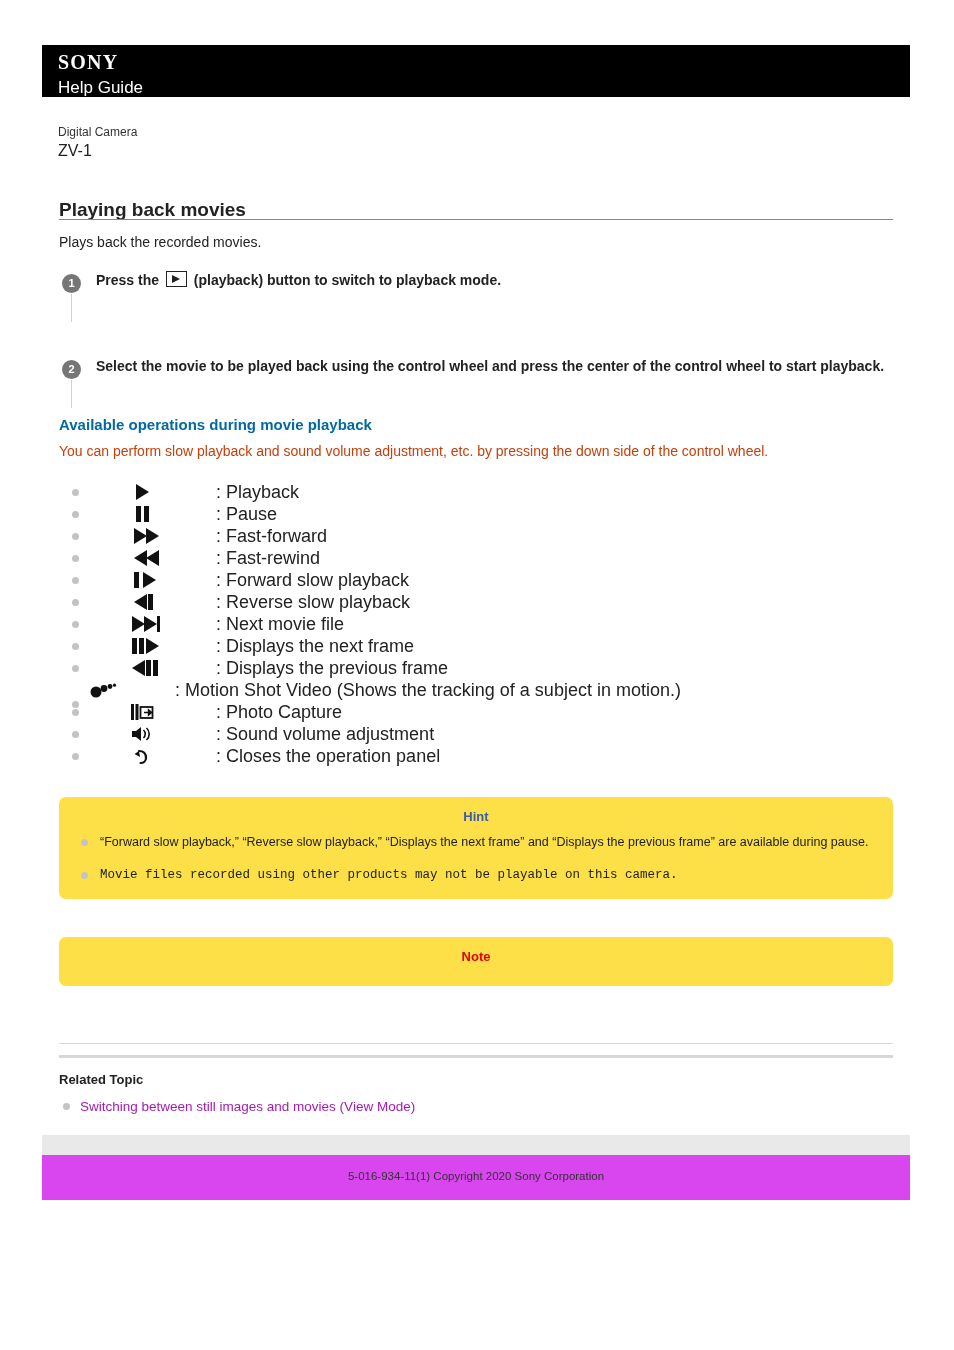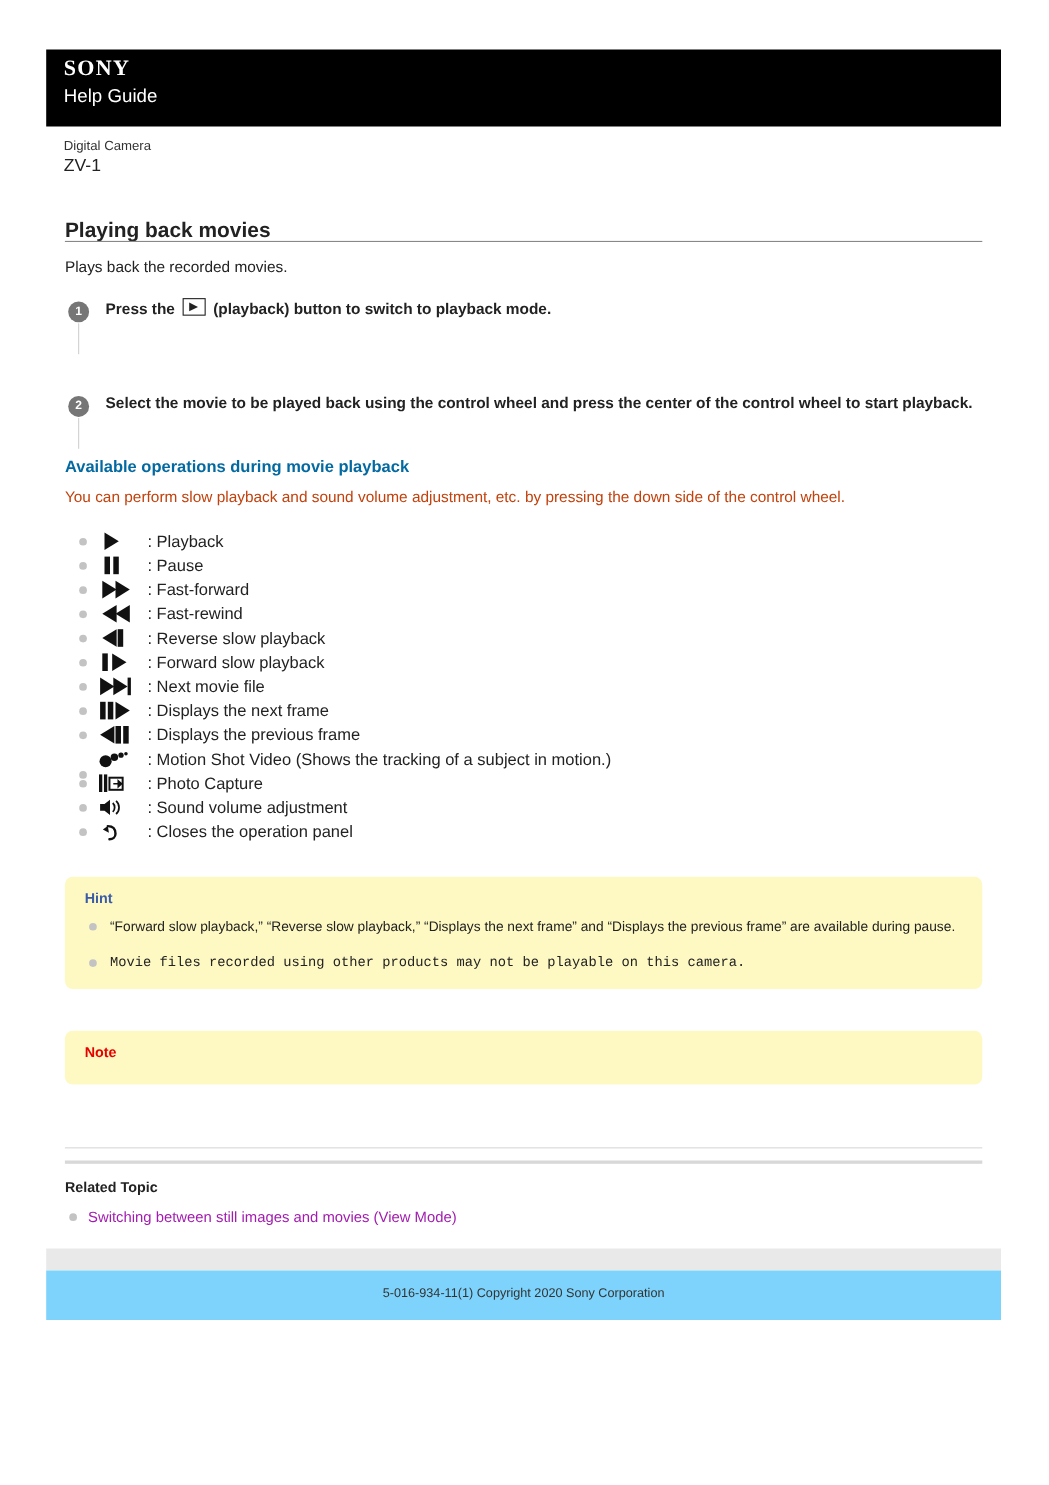--- a/index.html
+++ b/index.html
@@ -15,21 +15,21 @@
     position: relative;
     overflow: hidden;
   }
 
   
   .header-band {
     position: absolute;
     left: 42px;
     top: 45px;
     width: 868px;
-    height: 70px;
+    height: 52px;
     background: #000000;
   }
   .sony-logo {
     position: absolute;
     left: 16px;
     top: 6px;
     color: #ffffff;
     font-family: "Liberation Serif", serif;
     font-weight: bold;
     font-size: 20px;
@@ -170,22 +170,23 @@
   .op-list {
     position: absolute;
     left: 72px;
     top: 481px;
     width: 840px;
   }
   .op-item {
     display: flex;
     align-items: center;
     height: 22px;
-    font-size: 15px;
-    color: #222222;
+    font-size: 18px;
+    color: #222222;
+    gap: 41px;
   }
   .op-bullet {
     width: 7px;
     height: 7px;
     border-radius: 50%;
     background: #c3c3c3;
     flex: 0 0 auto;
     margin-right: 10px;
   }
   .op-icon {
@@ -225,24 +226,25 @@
     height: 16px;
     background: #111111;
     top: 2px;
   }
 
   
   .callout {
     position: absolute;
     left: 59px;
     width: 834px;
-    background: #fef9c3;
+    background: #fde047;
     border-radius: 7px;
     box-sizing: border-box;
     padding: 12px 18px 14px 18px;
+    text-align: center;
   }
   .callout-title {
     font-size: 13px;
     font-weight: bold;
     margin-bottom: 8px;
   }
   .hint-box { top: 797px; }
   .hint-box .callout-title { color: #3a5ba8; }
   .note-box { top: 937px; }
   .note-box .callout-title { color: #e60000; }
@@ -323,21 +325,21 @@
     width: 868px;
     height: 20px;
     background: #e9e9e9;
   }
   .footer-main {
     position: absolute;
     left: 42px;
     top: 1155px;
     width: 868px;
     height: 45px;
-    background: #7dd3fc;
+    background: #d946ef;
   }
   .footer-text {
     position: absolute;
     left: 0;
     top: 15px;
     width: 868px;
     text-align: center;
     font-size: 11.5px;
     color: #333333;
   }
@@ -415,33 +417,33 @@
     <span class="op-icon">
       <i class="tri-l" style="left:4px;"></i>
       <i class="tri-l" style="left:16px;"></i>
     </span>
     <span class="op-label">: Fast-rewind</span>
   </div>
 
   <div class="op-item">
     <span class="op-bullet"></span>
     <span class="op-icon">
+      <i class="bar" style="left:4px;"></i>
+      <i class="tri-r" style="left:13px;"></i>
+    </span>
+    <span class="op-label">: Forward slow playback</span>
+  </div>
+
+  <div class="op-item">
+    <span class="op-bullet"></span>
+    <span class="op-icon">
       <i class="tri-l" style="left:4px;"></i>
       <i class="bar" style="left:18px;"></i>
     </span>
     <span class="op-label">: Reverse slow playback</span>
-  </div>
-
-  <div class="op-item">
-    <span class="op-bullet"></span>
-    <span class="op-icon">
-      <i class="bar" style="left:4px;"></i>
-      <i class="tri-r" style="left:13px;"></i>
-    </span>
-    <span class="op-label">: Forward slow playback</span>
   </div>
 
   <div class="op-item">
     <span class="op-bullet"></span>
     <span class="op-icon">
       <i class="tri-r" style="left:2px;"></i>
       <i class="tri-r" style="left:14px;"></i>
       <i class="thinbar" style="left:27px;"></i>
     </span>
     <span class="op-label">: Next movie file</span>

